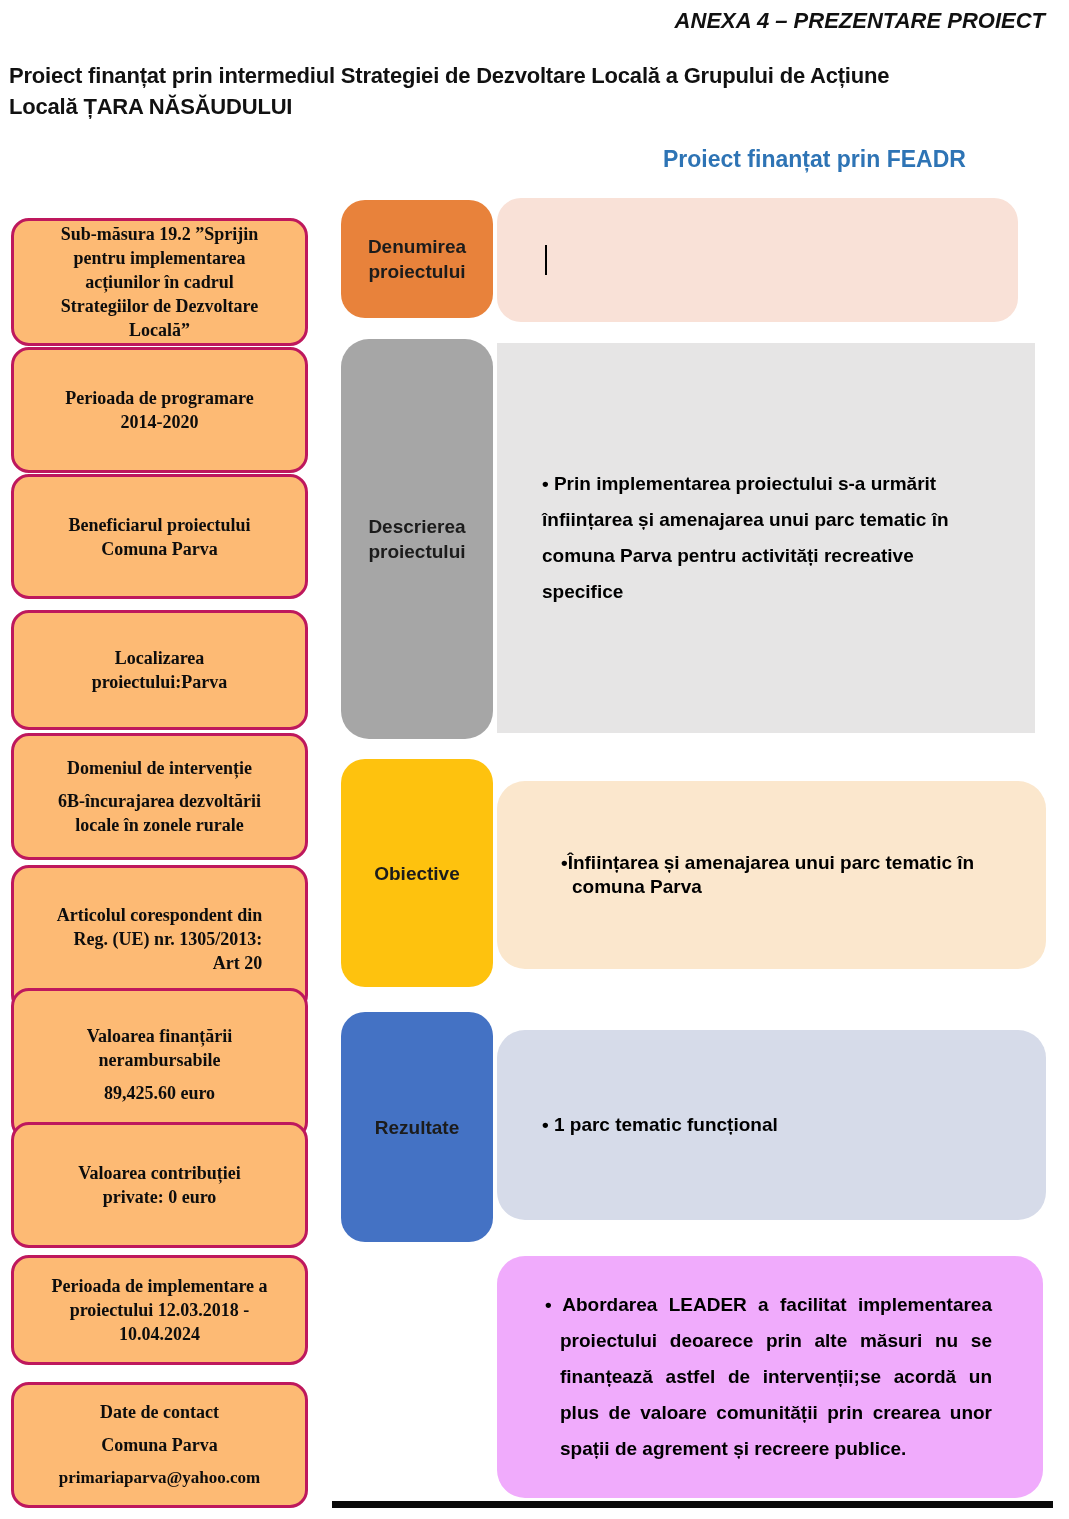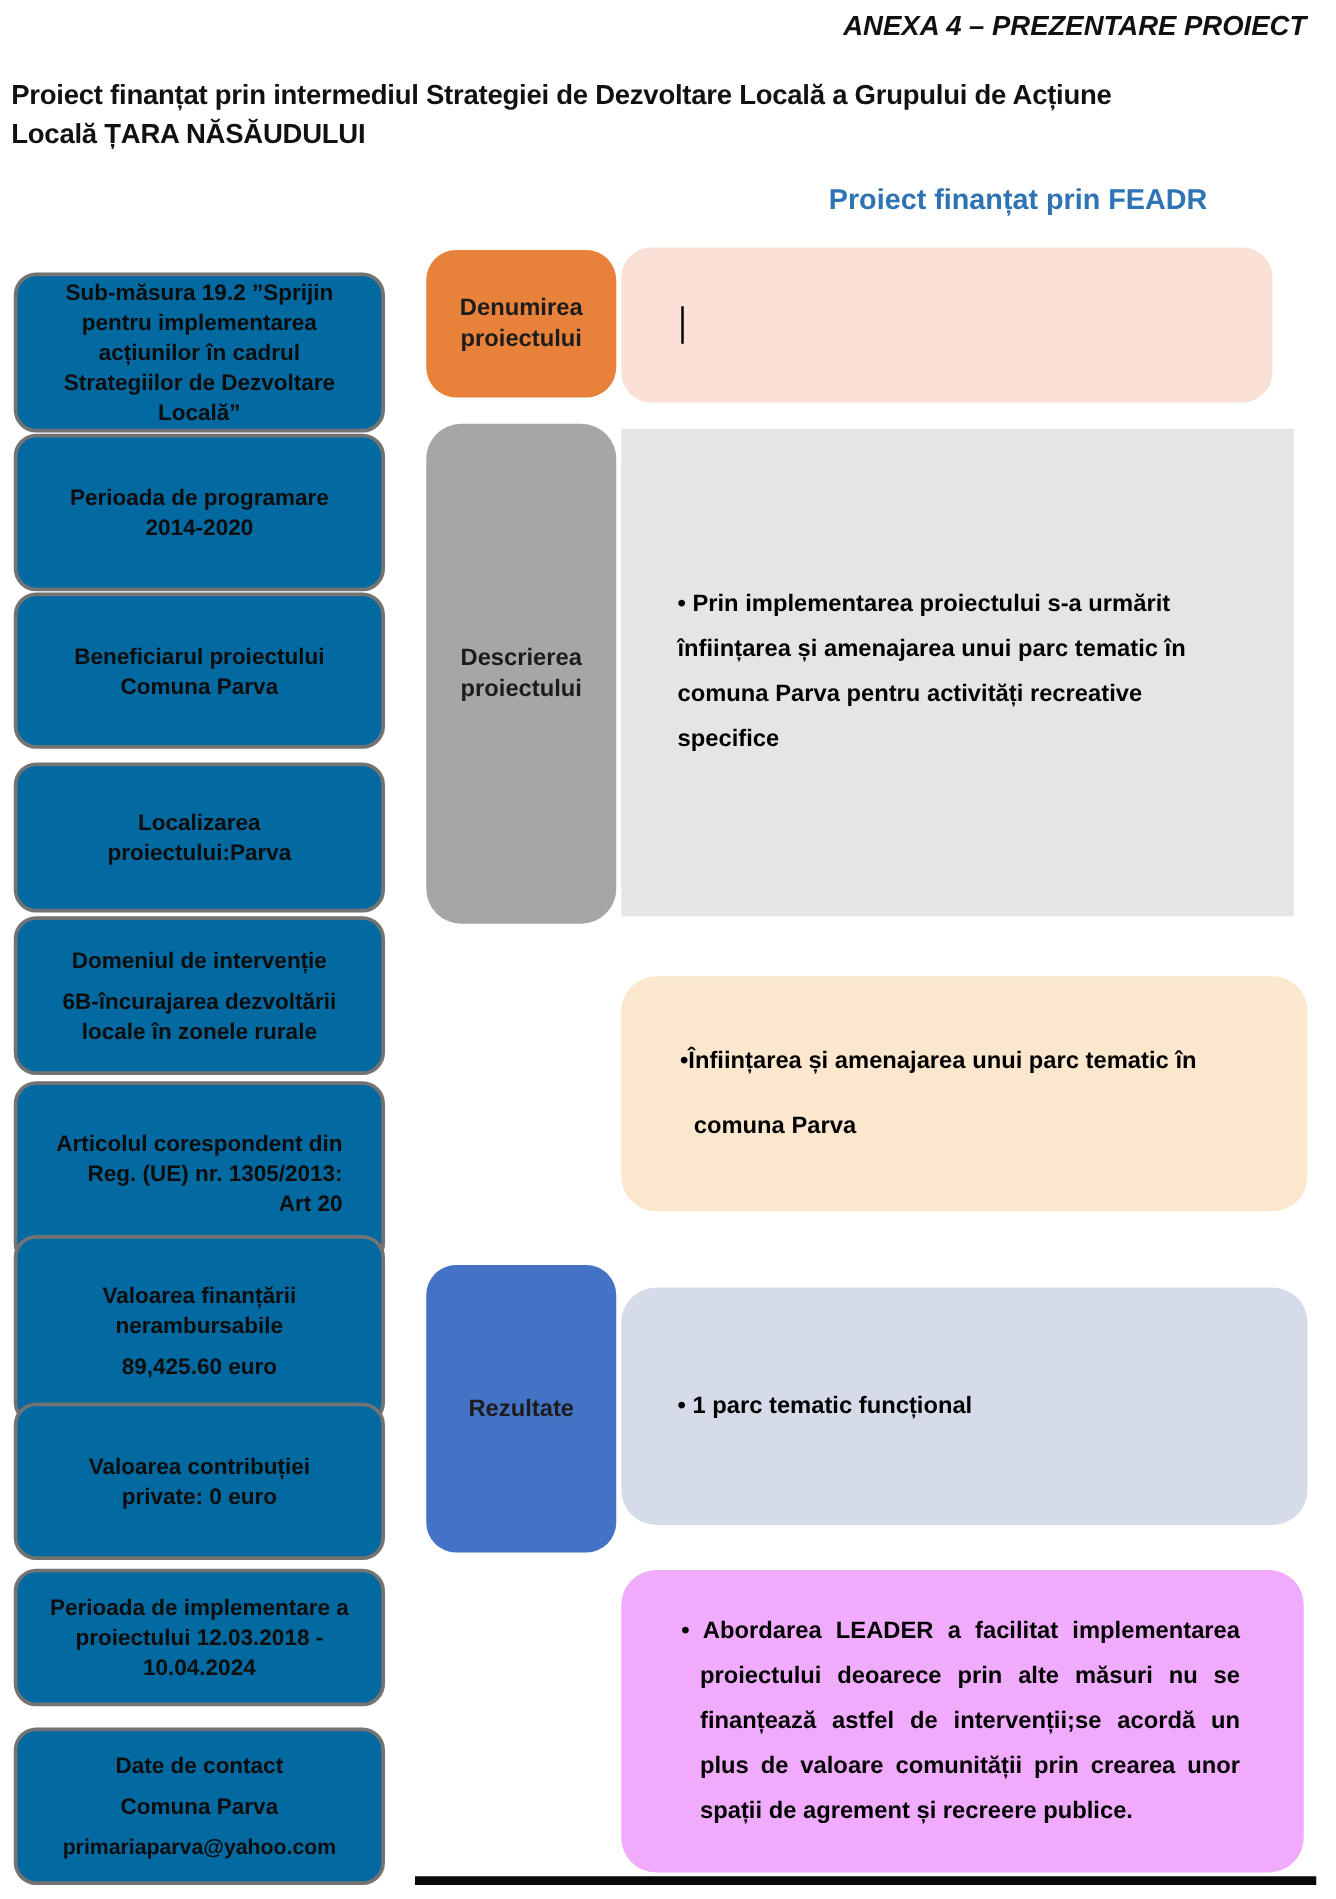--- a/index.html
+++ b/index.html
@@ -40,33 +40,34 @@
     top: 146px;
     font-size: 23px;
     font-weight: bold;
     white-space: nowrap;
   }
   
   .lbox {
     position: absolute;
     left: 11px;
     width: 297px;
-    background: #0369a1;
-    border: 3px solid #737373;
+    background: #fdba74;
+    border: 3px solid #be185d;
     border-radius: 18px;
     display: flex;
     flex-direction: column;
     align-items: center;
     justify-content: center;
     text-align: center;
     font-weight: bold;
     color: #0d0d0d;
     font-size: 18px;
     line-height: 24px;
     padding: 2px 10px;
+    font-family: Liberation Serif, serif;
   }
   .lbox .para { white-space: pre-line; }
   .lbox .para + .para { margin-top: 9px; }
   .small-mail { font-size: 17px; }
   
   .rlabel {
     position: absolute;
     left: 341px;
     width: 152px;
     border-radius: 24px;
@@ -86,21 +87,21 @@
     left: 497px;
     display: flex;
     align-items: center;
     font-weight: bold;
     font-size: 19px;
     color: #000000;
   }
   .rc-text { width: 100%; }
   .rc1 .rc-text { padding-left: 45px; white-space: nowrap; }
   .rc2 .rc-text { padding-left: 45px; padding-right: 2px; white-space: pre-line; line-height: 36px; }
-  .rc3 .rc-text { padding-left: 58px; text-indent: -11px; padding-right: 14px; white-space: pre-line; line-height: 52px; }
+  .rc3 .rc-text { padding-left: 75px; text-indent: -11px; padding-right: 14px; white-space: pre-line; line-height: 24px; }
   .rc4 .rc-text { padding-left: 45px; white-space: nowrap; }
   .rc5 .rc-text { padding-left: 63px; text-indent: -15px; width: 495px; text-align: justify; line-height: 36px; }
   .caret {
     display: inline-block;
     width: 0;
     height: 30px;
     border-left: 2px solid #000000;
     margin-left: 3px;
     vertical-align: -8px;
   }
@@ -195,20 +196,21 @@
 comuna Parva pentru activități recreative
 specifice</div>
   </div>
   <div class="rlabel" style="top: 339px; height: 400px; border-radius: 28px; background-color: rgb(166, 166, 166);">Descrierea
 proiectului</div>
 
   <div class="rcontent rc3" style="top: 781px; height: 188px; width: 549px; border-radius: 28px; background-color: rgb(251, 231, 205);">
     <div class="rc-text">•Înființarea și amenajarea unui parc tematic în
 comuna Parva</div>
   </div>
+  <div class="rlabel" style="top: 759px; height: 228px; background-color: rgb(254, 194, 14);">Obiective</div>
 
   <div class="rcontent rc4" style="top: 1030px; height: 190px; width: 549px; border-radius: 28px; background-color: rgb(214, 219, 233);">
     <div class="rc-text">• 1 parc tematic funcțional</div>
   </div>
   <div class="rlabel" style="top: 1012px; height: 230px; background-color: rgb(68, 114, 196);">Rezultate</div>
 
   <div class="rcontent rc5" style="top: 1256px; height: 242px; width: 546px; border-radius: 28px; background-color: #f0abfc;">
     <div class="rc-text">• Abordarea LEADER a facilitat implementarea proiectului deoarece prin alte măsuri nu se finanțează astfel de intervenții;se acordă un plus de valoare comunității prin crearea unor spații de agrement și recreere publice.</div>
   </div>
 

